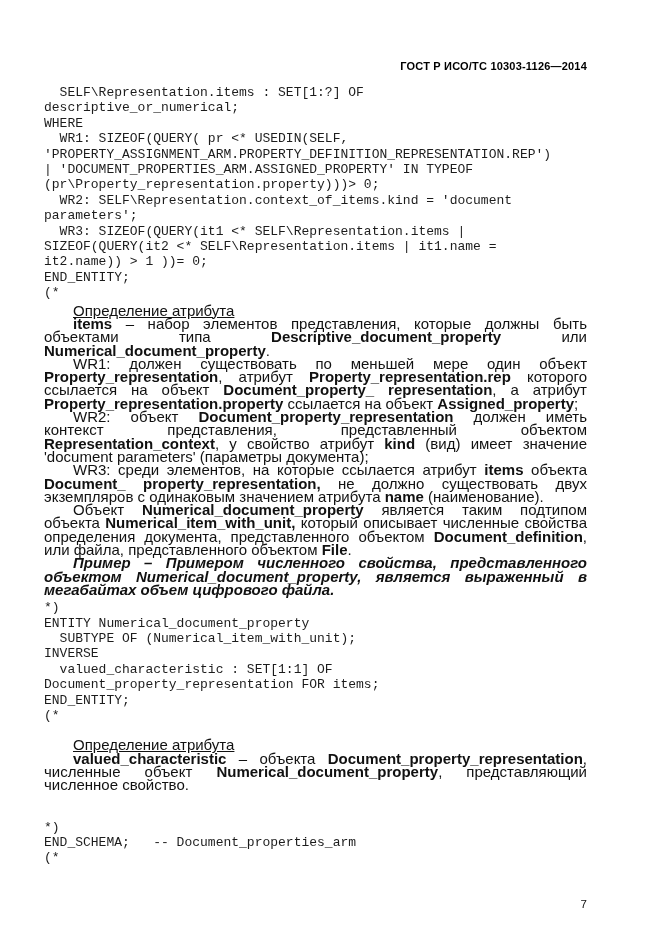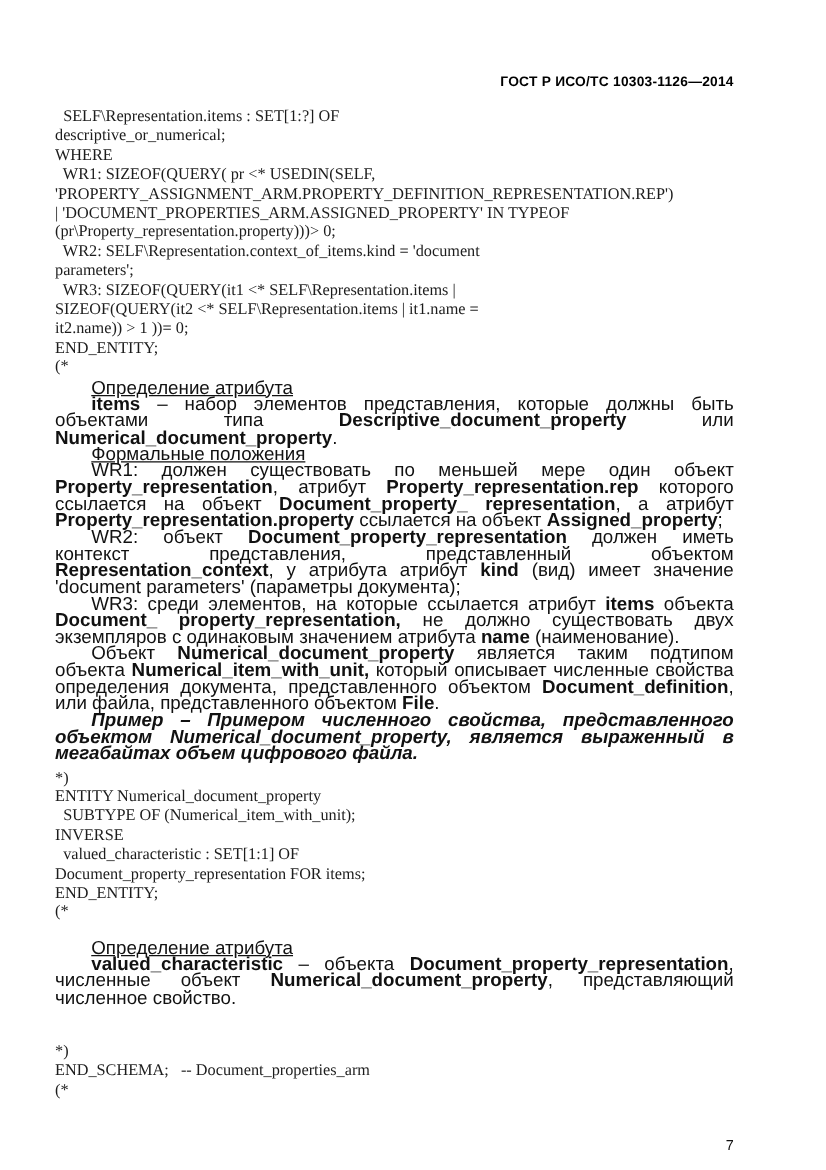--- a/index.html
+++ b/index.html
@@ -17,21 +17,21 @@
     overflow: hidden;
   }
   .doc-header {
     text-align: right;
     font-size: 11px;
     line-height: 13px;
     font-weight: bold;
     letter-spacing: 0.2px;
   }
   pre.code {
-    font-family: Liberation Serif, serif;
+    font-family: Liberation Mono, monospace;
     font-size: 13px;
     line-height: 15.4px;
     white-space: pre;
     color: #1c1c1c;
   }
   pre.code-1 { margin-top: 12px; }
   pre.code-2 { margin-top: 4px; }
   pre.code-3 { margin-top: 28px; }
   .text-section { font-size: 15px; line-height: 13.3px; }
   .text-section-1 { margin-top: 3px; }
@@ -72,23 +72,22 @@
 parameters';
   WR3: SIZEOF(QUERY(it1 &lt;* SELF\Representation.items |
 SIZEOF(QUERY(it2 &lt;* SELF\Representation.items | it1.name =
 it2.name)) &gt; 1 ))= 0;
 END_ENTITY;
 (*</pre>
 
   <div class="text-section text-section-1">
     <p><span class="u">Определение атрибута</span></p>
     <p><span class="b">items</span><span> – набор элементов представления, которые должны быть объектами типа </span><span class="b">Descriptive_document_property</span><span> или </span><span class="b">Numerical_document_property</span><span>.</span></p>
-    <p><span class="u">Формальные положения</span></p>
     <p><span>WR1: должен существовать по меньшей мере один объект </span><span class="b">Property_representation</span><span>, атрибут </span><span class="b">Property_representation.rep</span><span> которого ссылается на объект </span><span class="b">Document_property_ representation</span><span>, а атрибут </span><span class="b">Property_representation.property</span><span> ссылается на объект </span><span class="b">Assigned_property</span><span>;</span></p>
-    <p><span>WR2: объект </span><span class="b">Document_property_representation</span><span> должен иметь контекст представления, представленный объектом </span><span class="b">Representation_context</span><span>, у атрибута атрибут </span><span class="b">kind</span><span> (вид) имеет значение 'document parameters' (параметры документа);</span></p>
+    <p><span>WR2: объект </span><span class="b">Document_property_representation</span><span> должен иметь контекст представления, представленный объектом </span><span class="b">Representation_context</span><span>, у свойство атрибут </span><span class="b">kind</span><span> (вид) имеет значение 'document parameters' (параметры документа);</span></p>
     <p><span>WR3: среди элементов, на которые ссылается атрибут </span><span class="b">items</span><span> объекта </span><span class="b">Document_ property_representation,</span><span> не должно существовать двух экземпляров с одинаковым значением атрибута </span><span class="b">name</span><span> (наименование).</span></p>
     <p><span>Объект </span><span class="b">Numerical_document_property</span><span> является таким подтипом объекта </span><span class="b">Numerical_item_with_unit,</span><span> который описывает численные свойства определения документа, представленного объектом </span><span class="b">Document_definition</span><span>, или файла, представленного объектом </span><span class="b">File</span><span>.</span></p>
     <p><span class="b i">Пример – Примером численного свойства, представленного объектом </span><span class="b i">Numerical_document_property</span><span class="b i">, является выраженный в мегабайтах объем цифрового файла.</span></p>
   </div>
 
   <pre class="code code-2">*)
 ENTITY Numerical_document_property
   SUBTYPE OF (Numerical_item_with_unit);
 INVERSE
   valued_characteristic : SET[1:1] OF

